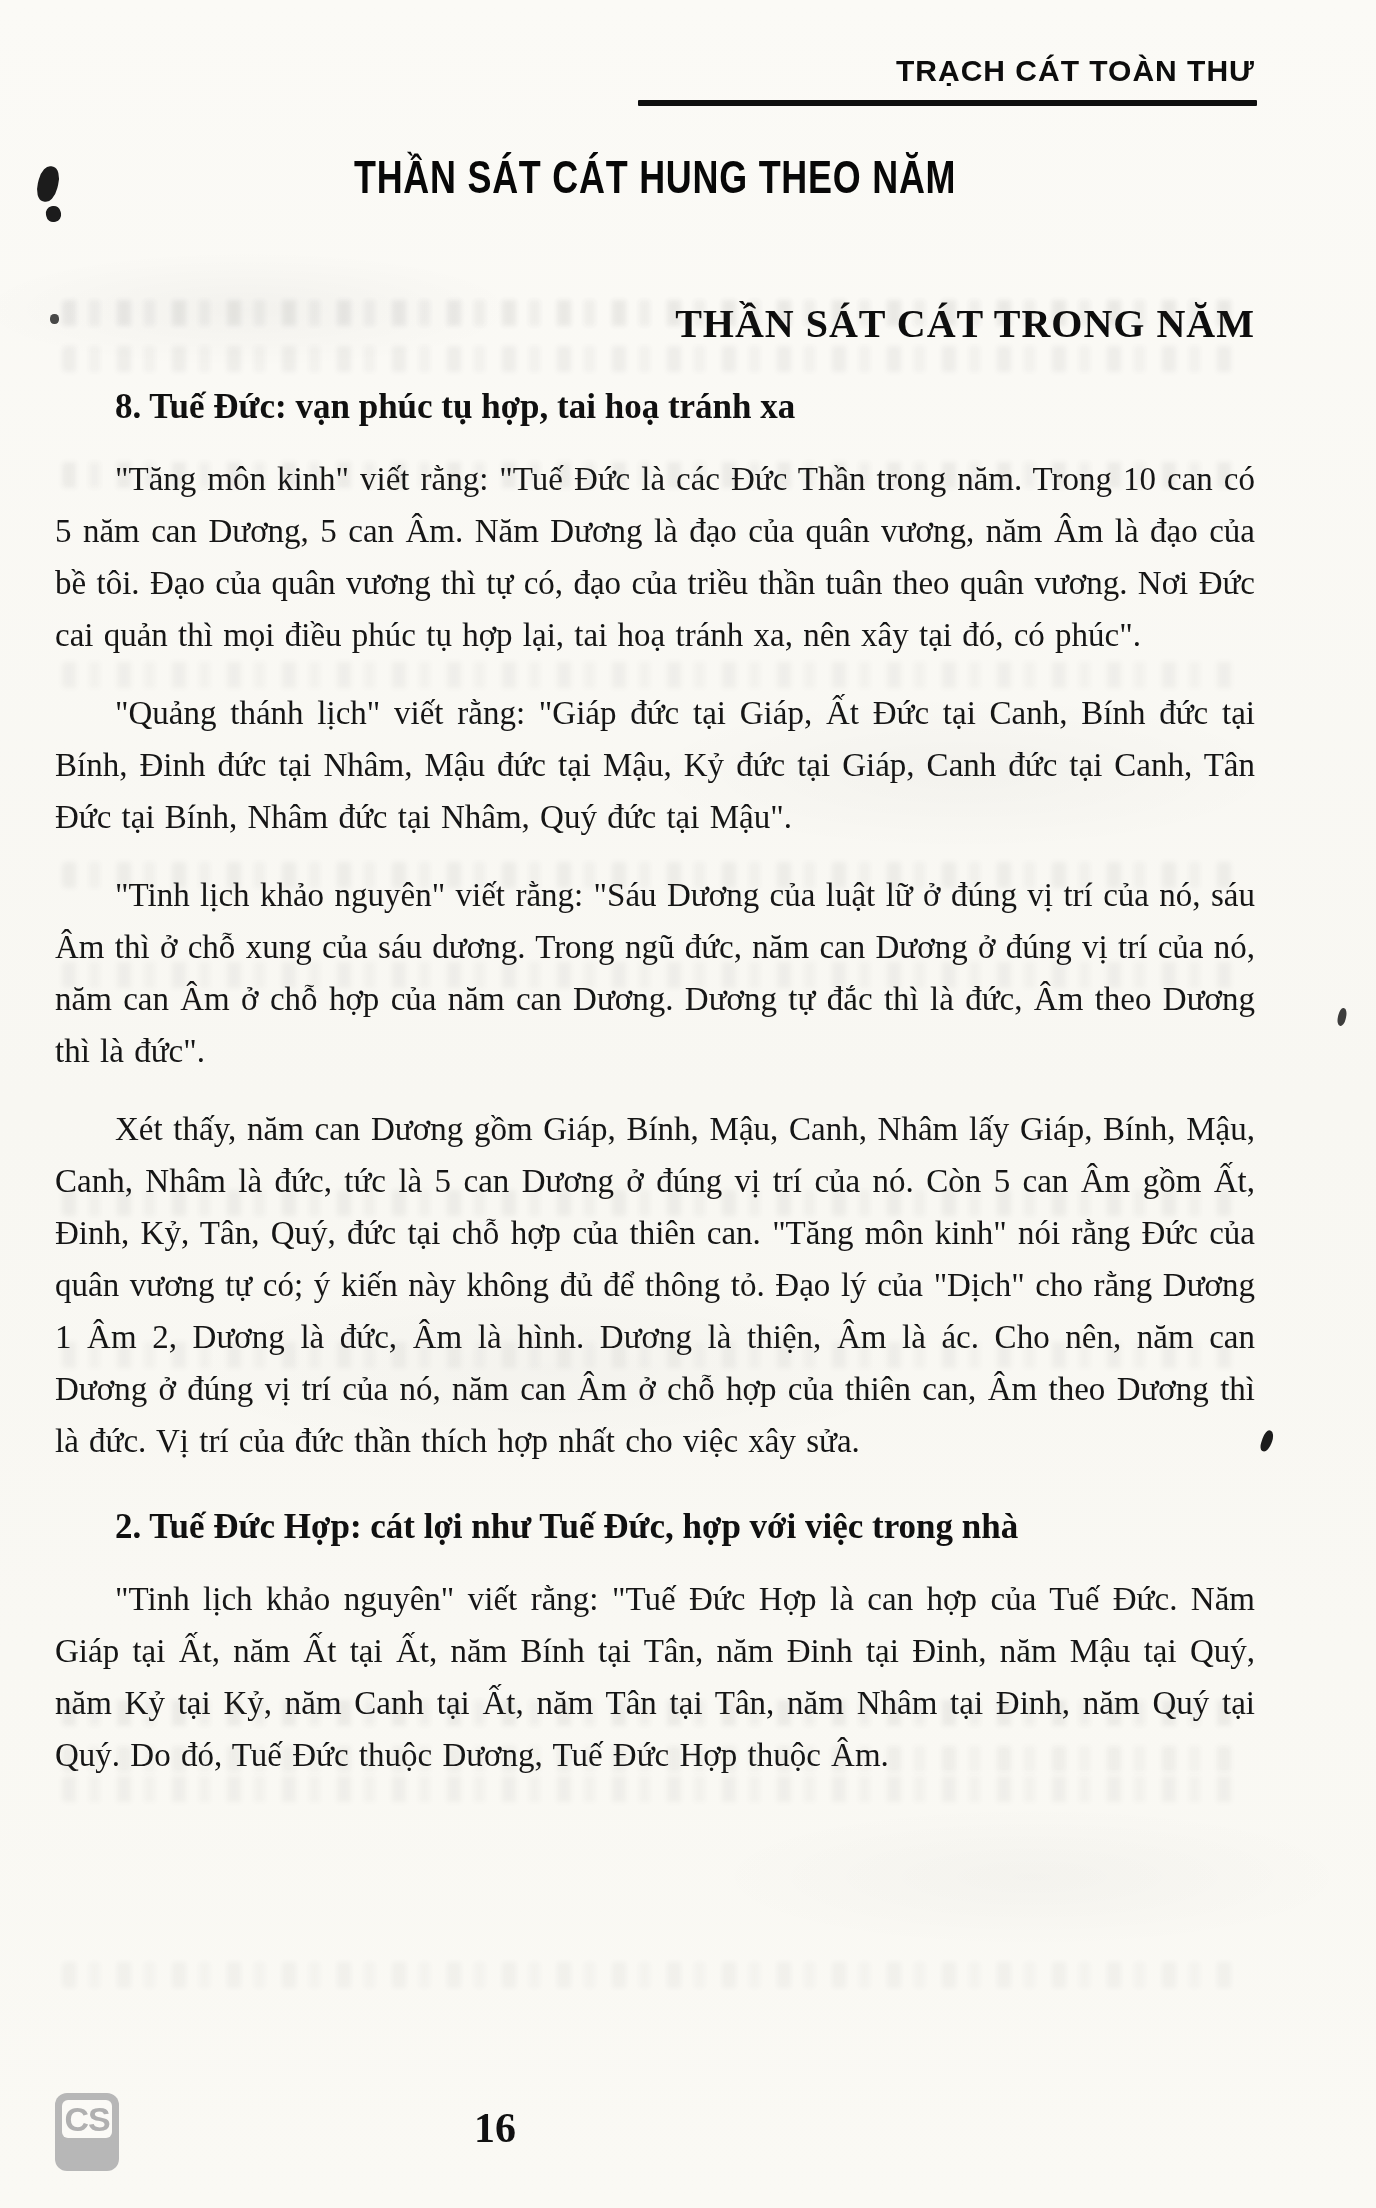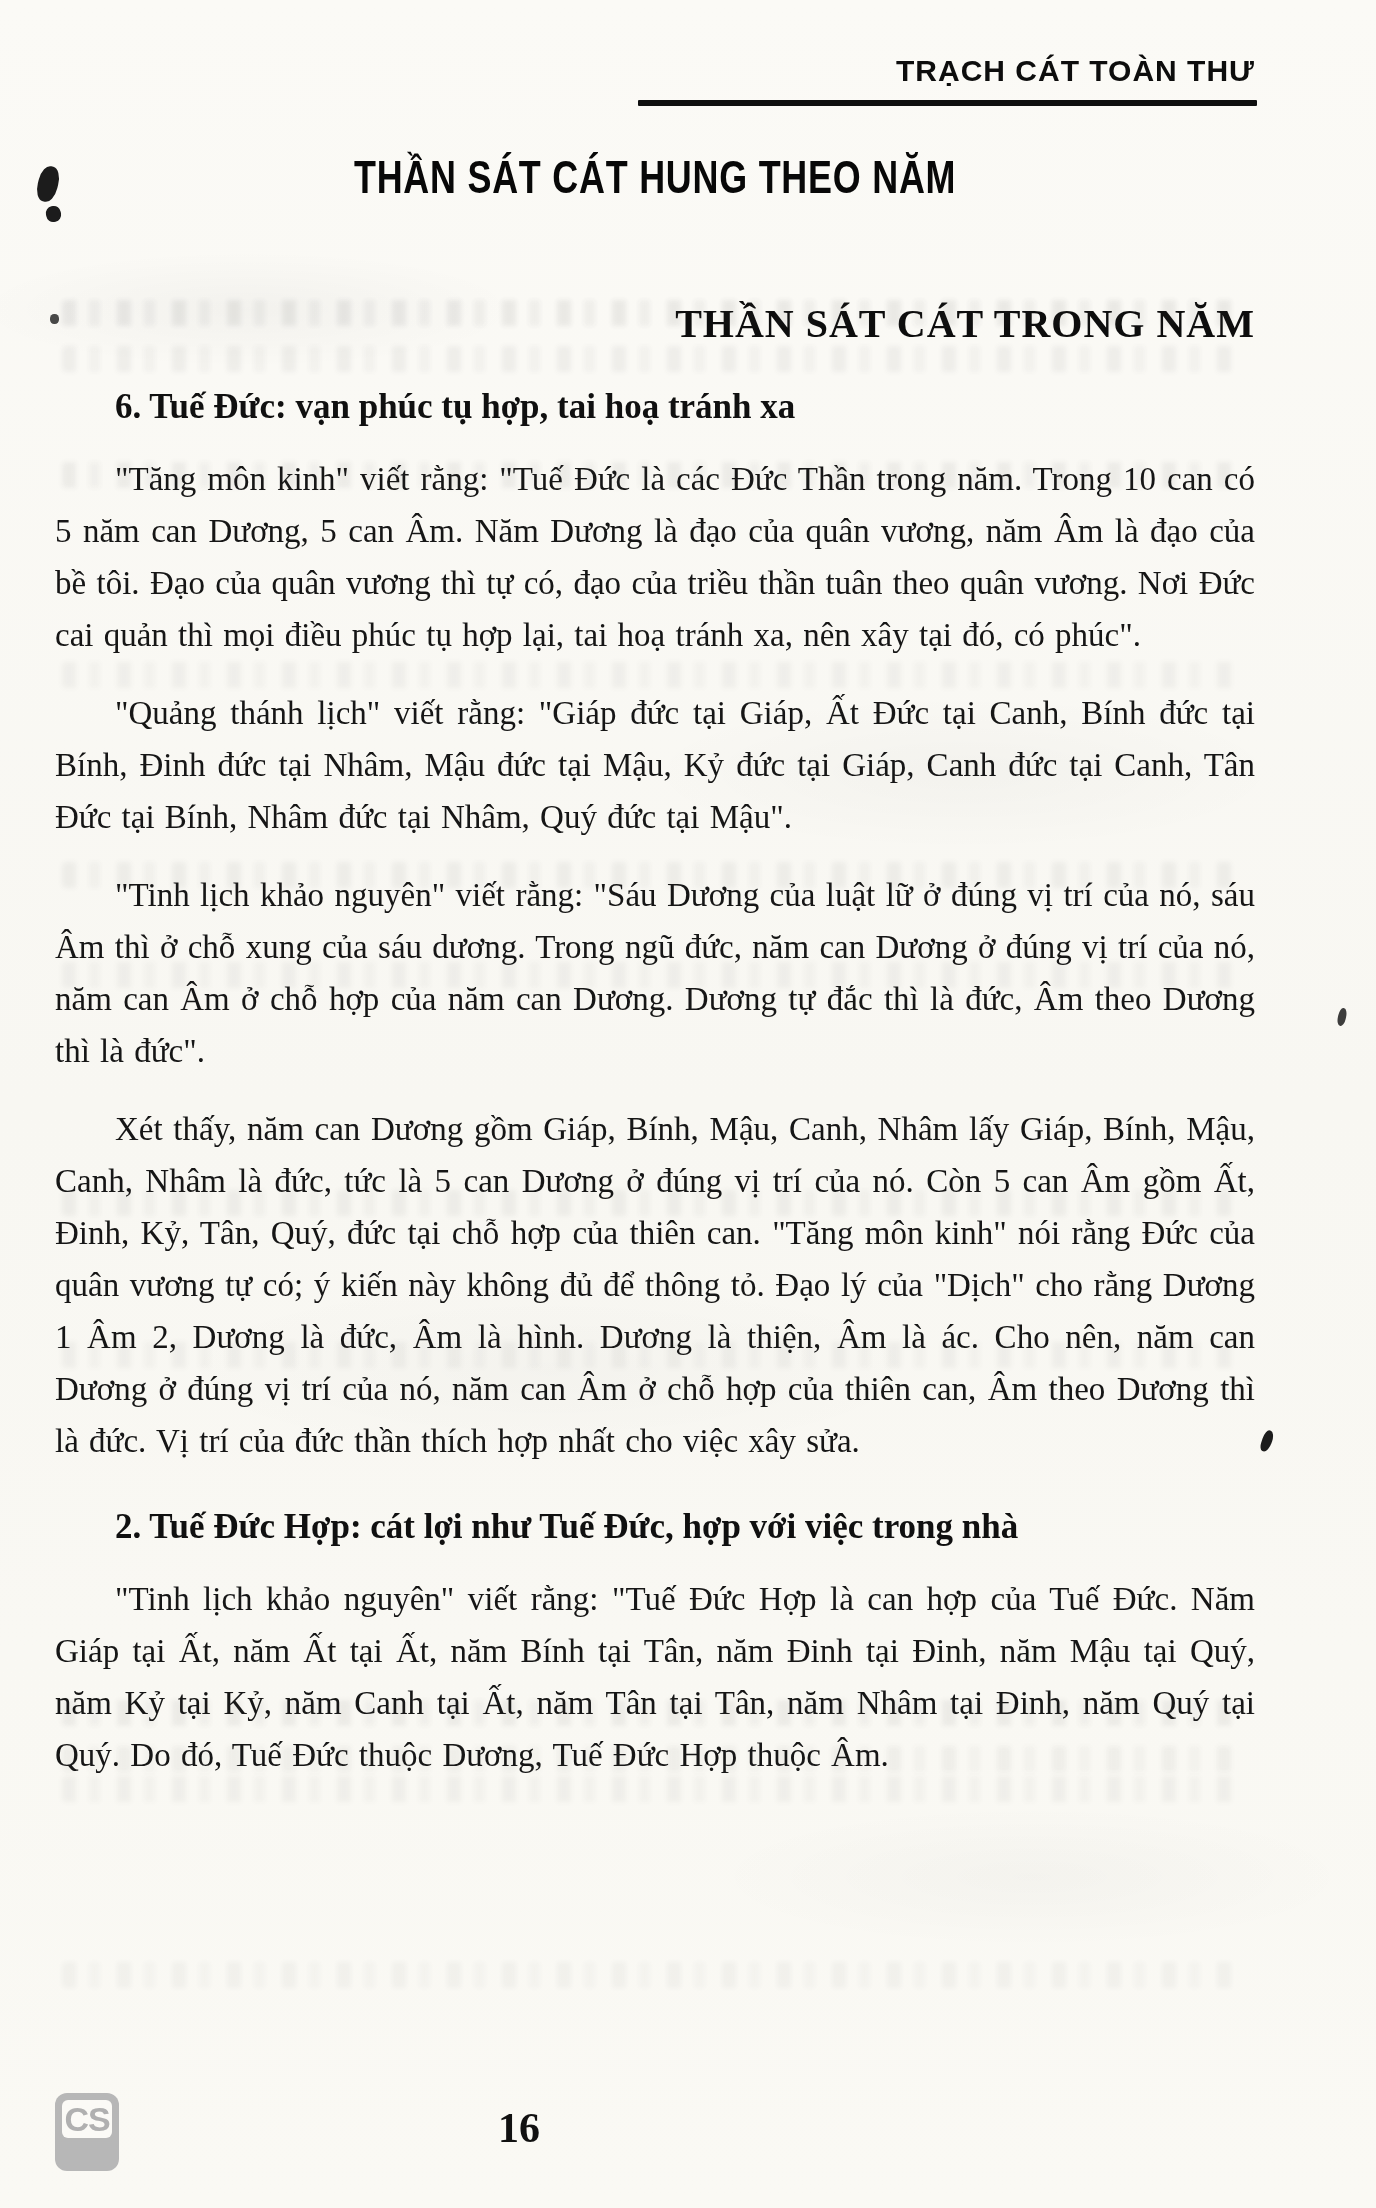--- a/index.html
+++ b/index.html
@@ -82,38 +82,38 @@
     display:flex;align-items:center;justify-content:center;
     font-family:"Liberation Sans", sans-serif;font-weight:bold;font-size:34px;color:#b0b0b0;
     letter-spacing:-1px;
   }
   .cs-text{
     margin-left:24px;
     font-family:"Liberation Sans", sans-serif;
     font-size:48px;color:#c3c3c3;letter-spacing:1px;white-space:nowrap;
   }
   .page-num{
-    position:absolute;left:498px;top:2104px;
+    position:absolute;left:474px;top:2104px;
     font-weight:bold;font-size:42px;color:#111;
   }
 </style>
 </head>
 <body>
 
 <div class="page">
 
   <div class="book-header">TRẠCH CÁT TOÀN THƯ</div>
   <div class="header-rule"></div>
 
   <div class="content">
     <div class="part-title"><span>THẦN SÁT CÁT HUNG THEO NĂM</span></div>
 
     <div class="chapter-title">THẦN SÁT CÁT TRONG NĂM</div>
 
-    <div class="section-heading">6. Tuế Đức: vạn phúc tụ hợp, tai hoạ tránh xa</div>
+    <div class="section-heading">8. Tuế Đức: vạn phúc tụ hợp, tai hoạ tránh xa</div>
     <p class="para">"Tăng môn kinh" viết rằng: "Tuế Đức là các Đức Thần trong năm. Trong 10 can có 5 năm can Dương, 5 can Âm. Năm Dương là đạo của quân vương, năm Âm là đạo của bề tôi. Đạo của quân vương thì tự có, đạo của triều thần tuân theo quân vương. Nơi Đức cai quản thì mọi điều phúc tụ hợp lại, tai hoạ tránh xa, nên xây tại đó, có phúc".</p>
     <p class="para">"Quảng thánh lịch" viết rằng: "Giáp đức tại Giáp, Ất Đức tại Canh, Bính đức tại Bính, Đinh đức tại Nhâm, Mậu đức tại Mậu, Kỷ đức tại Giáp, Canh đức tại Canh, Tân Đức tại Bính, Nhâm đức tại Nhâm, Quý đức tại Mậu".</p>
     <p class="para">"Tinh lịch khảo nguyên" viết rằng: "Sáu Dương của luật lữ ở đúng vị trí của nó, sáu Âm thì ở chỗ xung của sáu dương. Trong ngũ đức, năm can Dương ở đúng vị trí của nó, năm can Âm ở chỗ hợp của năm can Dương. Dương tự đắc thì là đức, Âm theo Dương thì là đức".</p>
     <p class="para">Xét thấy, năm can Dương gồm Giáp, Bính, Mậu, Canh, Nhâm lấy Giáp, Bính, Mậu, Canh, Nhâm là đức, tức là 5 can Dương ở đúng vị trí của nó. Còn 5 can Âm gồm Ất, Đinh, Kỷ, Tân, Quý, đức tại chỗ hợp của thiên can. "Tăng môn kinh" nói rằng Đức của quân vương tự có; ý kiến này không đủ để thông tỏ. Đạo lý của "Dịch" cho rằng Dương 1 Âm 2, Dương là đức, Âm là hình. Dương là thiện, Âm là ác. Cho nên, năm can Dương ở đúng vị trí của nó, năm can Âm ở chỗ hợp của thiên can, Âm theo Dương thì là đức. Vị trí của đức thần thích hợp nhất cho việc xây sửa.</p>
 
     <div class="section-heading">2. Tuế Đức Hợp: cát lợi như Tuế Đức, hợp với việc trong nhà</div>
     <p class="para">"Tinh lịch khảo nguyên" viết rằng: "Tuế Đức Hợp là can hợp của Tuế Đức. Năm Giáp tại Ất, năm Ất tại Ất, năm Bính tại Tân, năm Đinh tại Đinh, năm Mậu tại Quý, năm Kỷ tại Kỷ, năm Canh tại Ất, năm Tân tại Tân, năm Nhâm tại Đinh, năm Quý tại Quý. Do đó, Tuế Đức thuộc Dương, Tuế Đức Hợp thuộc Âm.</p>
   </div>
 
   <div class="ghost" style="top:300px;opacity:.85"></div>

